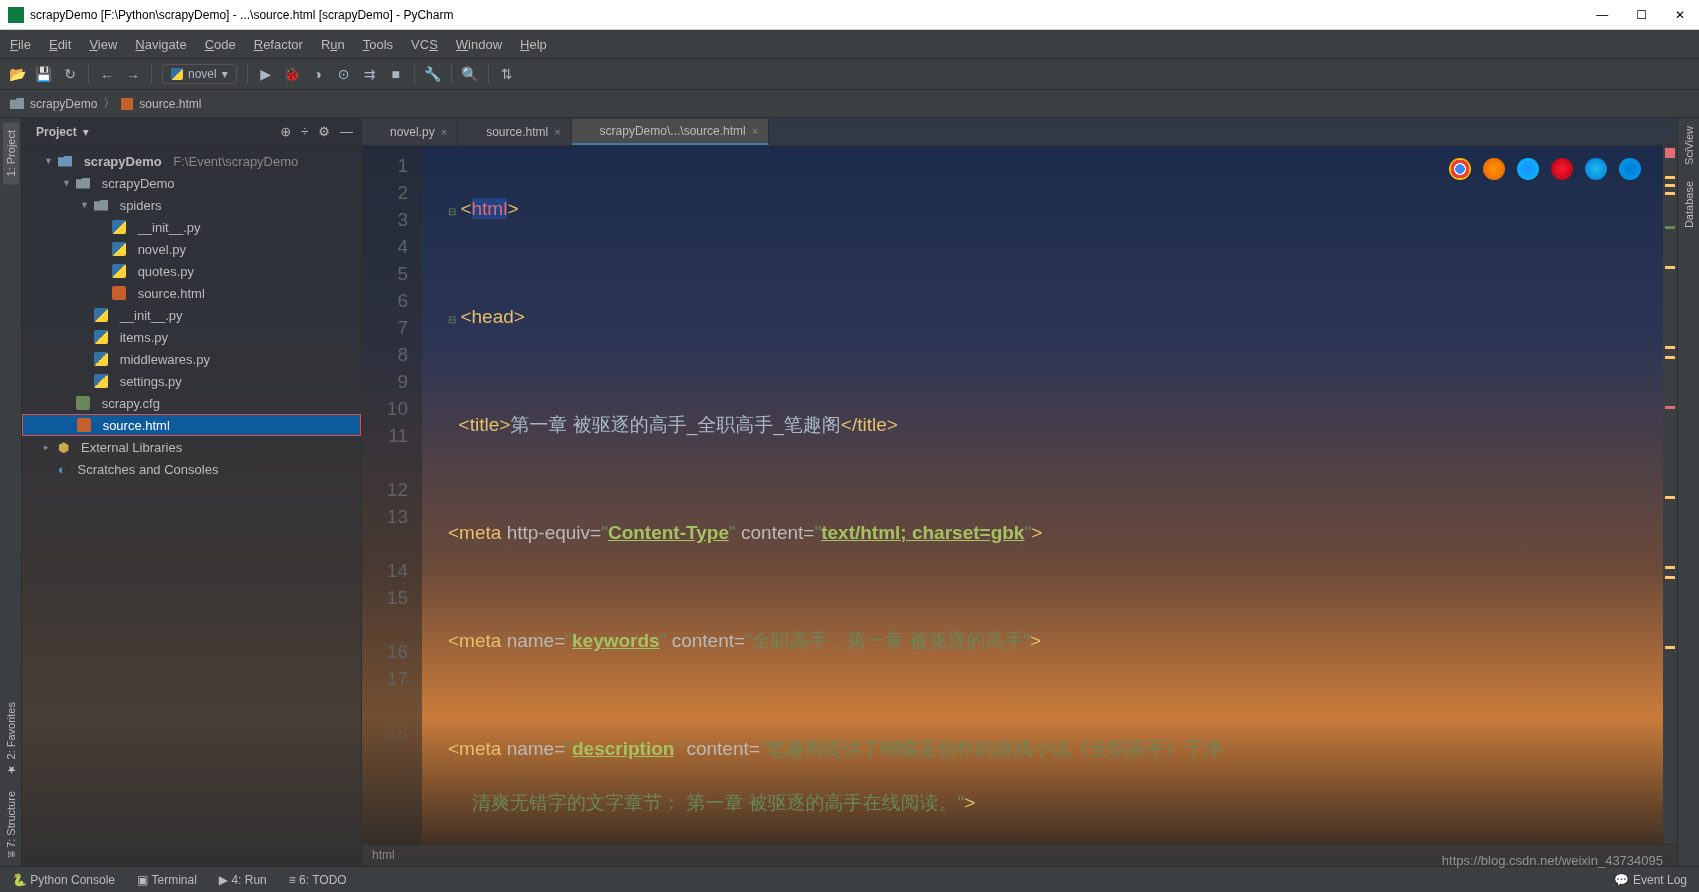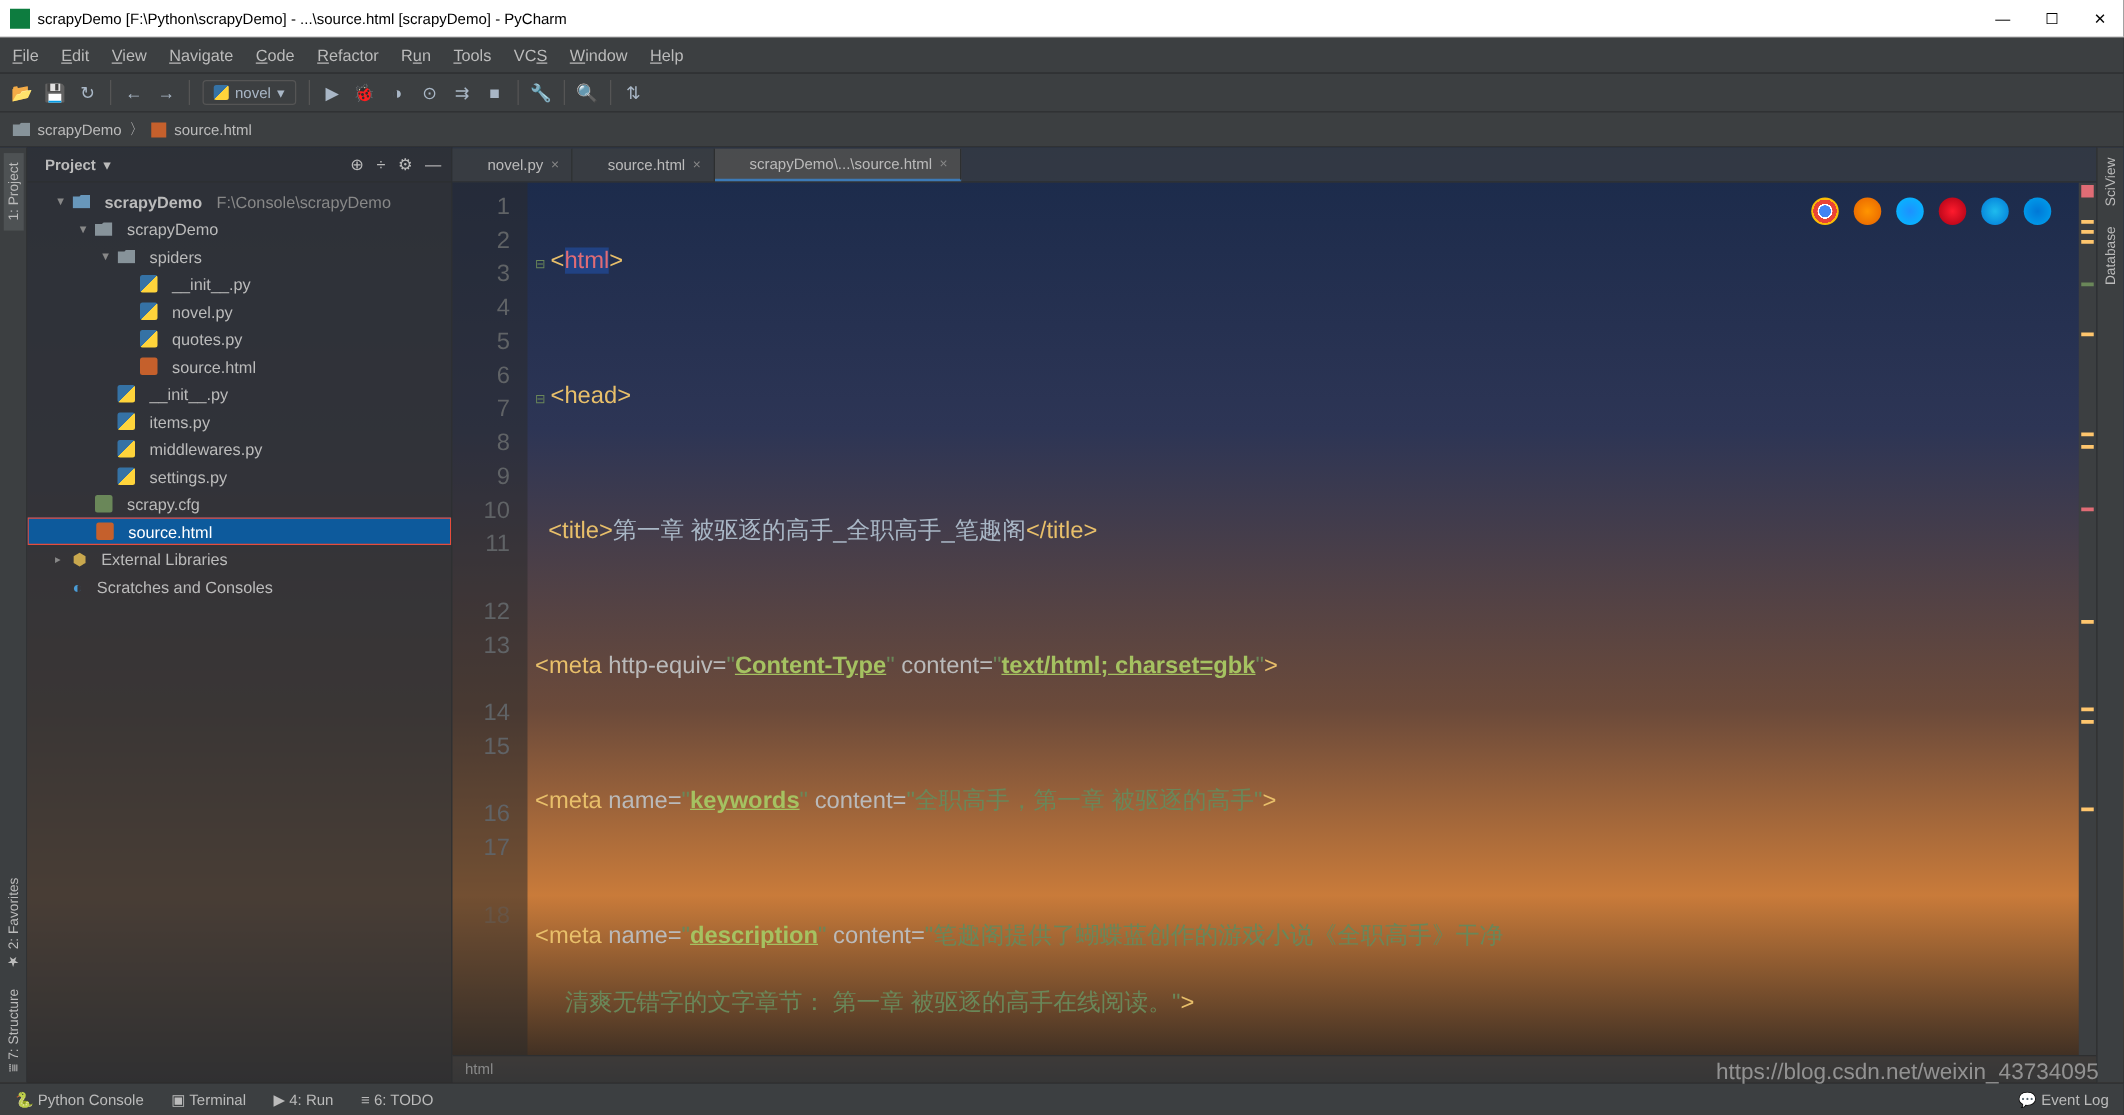--- a/index.html
+++ b/index.html
@@ -65,21 +65,21 @@
 .tabs{height:28px;display:flex;align-items:flex-end;border-bottom:1px solid #2d2f30;background:rgba(60,63,65,0.7);}
 .tab{height:26px;display:flex;align-items:center;gap:6px;padding:0 10px;color:#bbbbbb;font-size:12px;border-right:1px solid #2d2f30;background:rgba(60,63,65,0.6);}
 .tab .close{color:#888;font-size:11px;}
 .tab.active{background:rgba(81,81,81,0.8);border-bottom:2px solid #3c7ab7;}
 .browser-icons{position:absolute;top:40px;right:36px;display:flex;gap:12px;z-index:5;}
 .browser-icons span{width:22px;height:22px;border-radius:50%;display:inline-block;}
 
 .codewrap{flex:1;display:flex;overflow:hidden;font-family:Consolas,"Courier New",monospace;font-size:19px;}
 .gutter{width:60px;text-align:right;padding:6px 14px 6px 0;color:#606366;background:rgba(43,43,43,0.55);line-height:27px;}
 .gutter div{height:27px;}
-.codetext{flex:1;padding:22px 0 6px 6px;line-height:27px;color:#a9b7c6;position:relative;white-space:pre;overflow:hidden;}
+.codetext{flex:1;padding:22px 0 6px 6px;line-height:27px;color:#a9b7c6;position:relative;white-space:pre;overflow:hidden;margin-left:20px;}
 .codetext .line{height:27px;}
 .codetext .cont{padding-left:24px;}
 .c-br{color:#e8bf6a;}
 .c-tag{color:#e8bf6a;}
 .c-tag-err{color:#e06c75;background:#3b2b2b;}
 .c-attr{color:#bababa;}
 .c-str{color:#a5c261;font-weight:bold;text-decoration:underline;}
 .c-val{color:#6a8759;}
 .hl{background:#214283;}
 .fold{color:#6a8759;font-size:10px;padding-right:4px;}
@@ -88,21 +88,21 @@
 .errstrip{width:14px;background:#3c3f41;position:relative;}
 .errstrip .mark{position:absolute;left:2px;width:10px;height:3px;}
 
 
 .edbc{height:22px;background:rgba(60,63,65,0.7);color:#888;font-size:12px;padding:3px 10px;border-top:1px solid #2d2f30;}
 
 
 .bottombar{height:26px;background:#3c3f41;border-top:1px solid #2d2f30;display:flex;align-items:center;padding:0 12px;gap:22px;color:#bbbbbb;font-size:12px;}
 .bottombar .right{margin-left:auto;display:flex;gap:16px;align-items:center;}
 
-.watermark{position:absolute;bottom:24px;right:20px;color:rgba(220,220,220,0.55);font-size:18px;z-index:20;}
+.watermark{position:absolute;bottom:24px;right:36px;color:rgba(220,220,220,0.55);font-size:13px;z-index:20;}
 </style>
 </head>
 <body>
 
 <div class="titlebar">
   <span class="tb-icon"></span>
   <span>scrapyDemo [F:\Python\scrapyDemo] - ...\source.html [scrapyDemo] - PyCharm</span>
   <div class="winctrl">
     <span>—</span>
     <span>☐</span>
@@ -175,21 +175,21 @@
       <span class="title">Project</span>
       <span>▾</span>
       <div class="icons">
         <span>⊕</span>
         <span>÷</span>
         <span>⚙</span>
         <span>—</span>
       </div>
     </div>
     <div class="tree">
-      <div class="row ind1"><span class="arrow">▼</span><span class="fldr mod"></span>&nbsp;<b>scrapyDemo</b>&nbsp;<span class="lib">F:\Console\scrapyDemo</span></div>
+      <div class="row ind1"><span class="arrow">▼</span><span class="fldr mod"></span>&nbsp;<b>scrapyDemo</b>&nbsp;<span class="lib">F:\Event\scrapyDemo</span></div>
       <div class="row ind2"><span class="arrow">▼</span><span class="fldr"></span>&nbsp;<span>scrapyDemo</span></div>
       <div class="row ind3"><span class="arrow">▼</span><span class="fldr"></span>&nbsp;<span>spiders</span></div>
       <div class="row ind4"><span class="arrow"></span><span class="pyf"></span>&nbsp;<span>__init__.py</span></div>
       <div class="row ind4"><span class="arrow"></span><span class="pyf"></span>&nbsp;<span>novel.py</span></div>
       <div class="row ind4"><span class="arrow"></span><span class="pyf"></span>&nbsp;<span>quotes.py</span></div>
       <div class="row ind4"><span class="arrow"></span><span class="htmlf"></span>&nbsp;<span>source.html</span></div>
       <div class="row ind3"><span class="arrow"></span><span class="pyf"></span>&nbsp;<span>__init__.py</span></div>
       <div class="row ind3"><span class="arrow"></span><span class="pyf"></span>&nbsp;<span>items.py</span></div>
       <div class="row ind3"><span class="arrow"></span><span class="pyf"></span>&nbsp;<span>middlewares.py</span></div>
       <div class="row ind3"><span class="arrow"></span><span class="pyf"></span>&nbsp;<span>settings.py</span></div>

